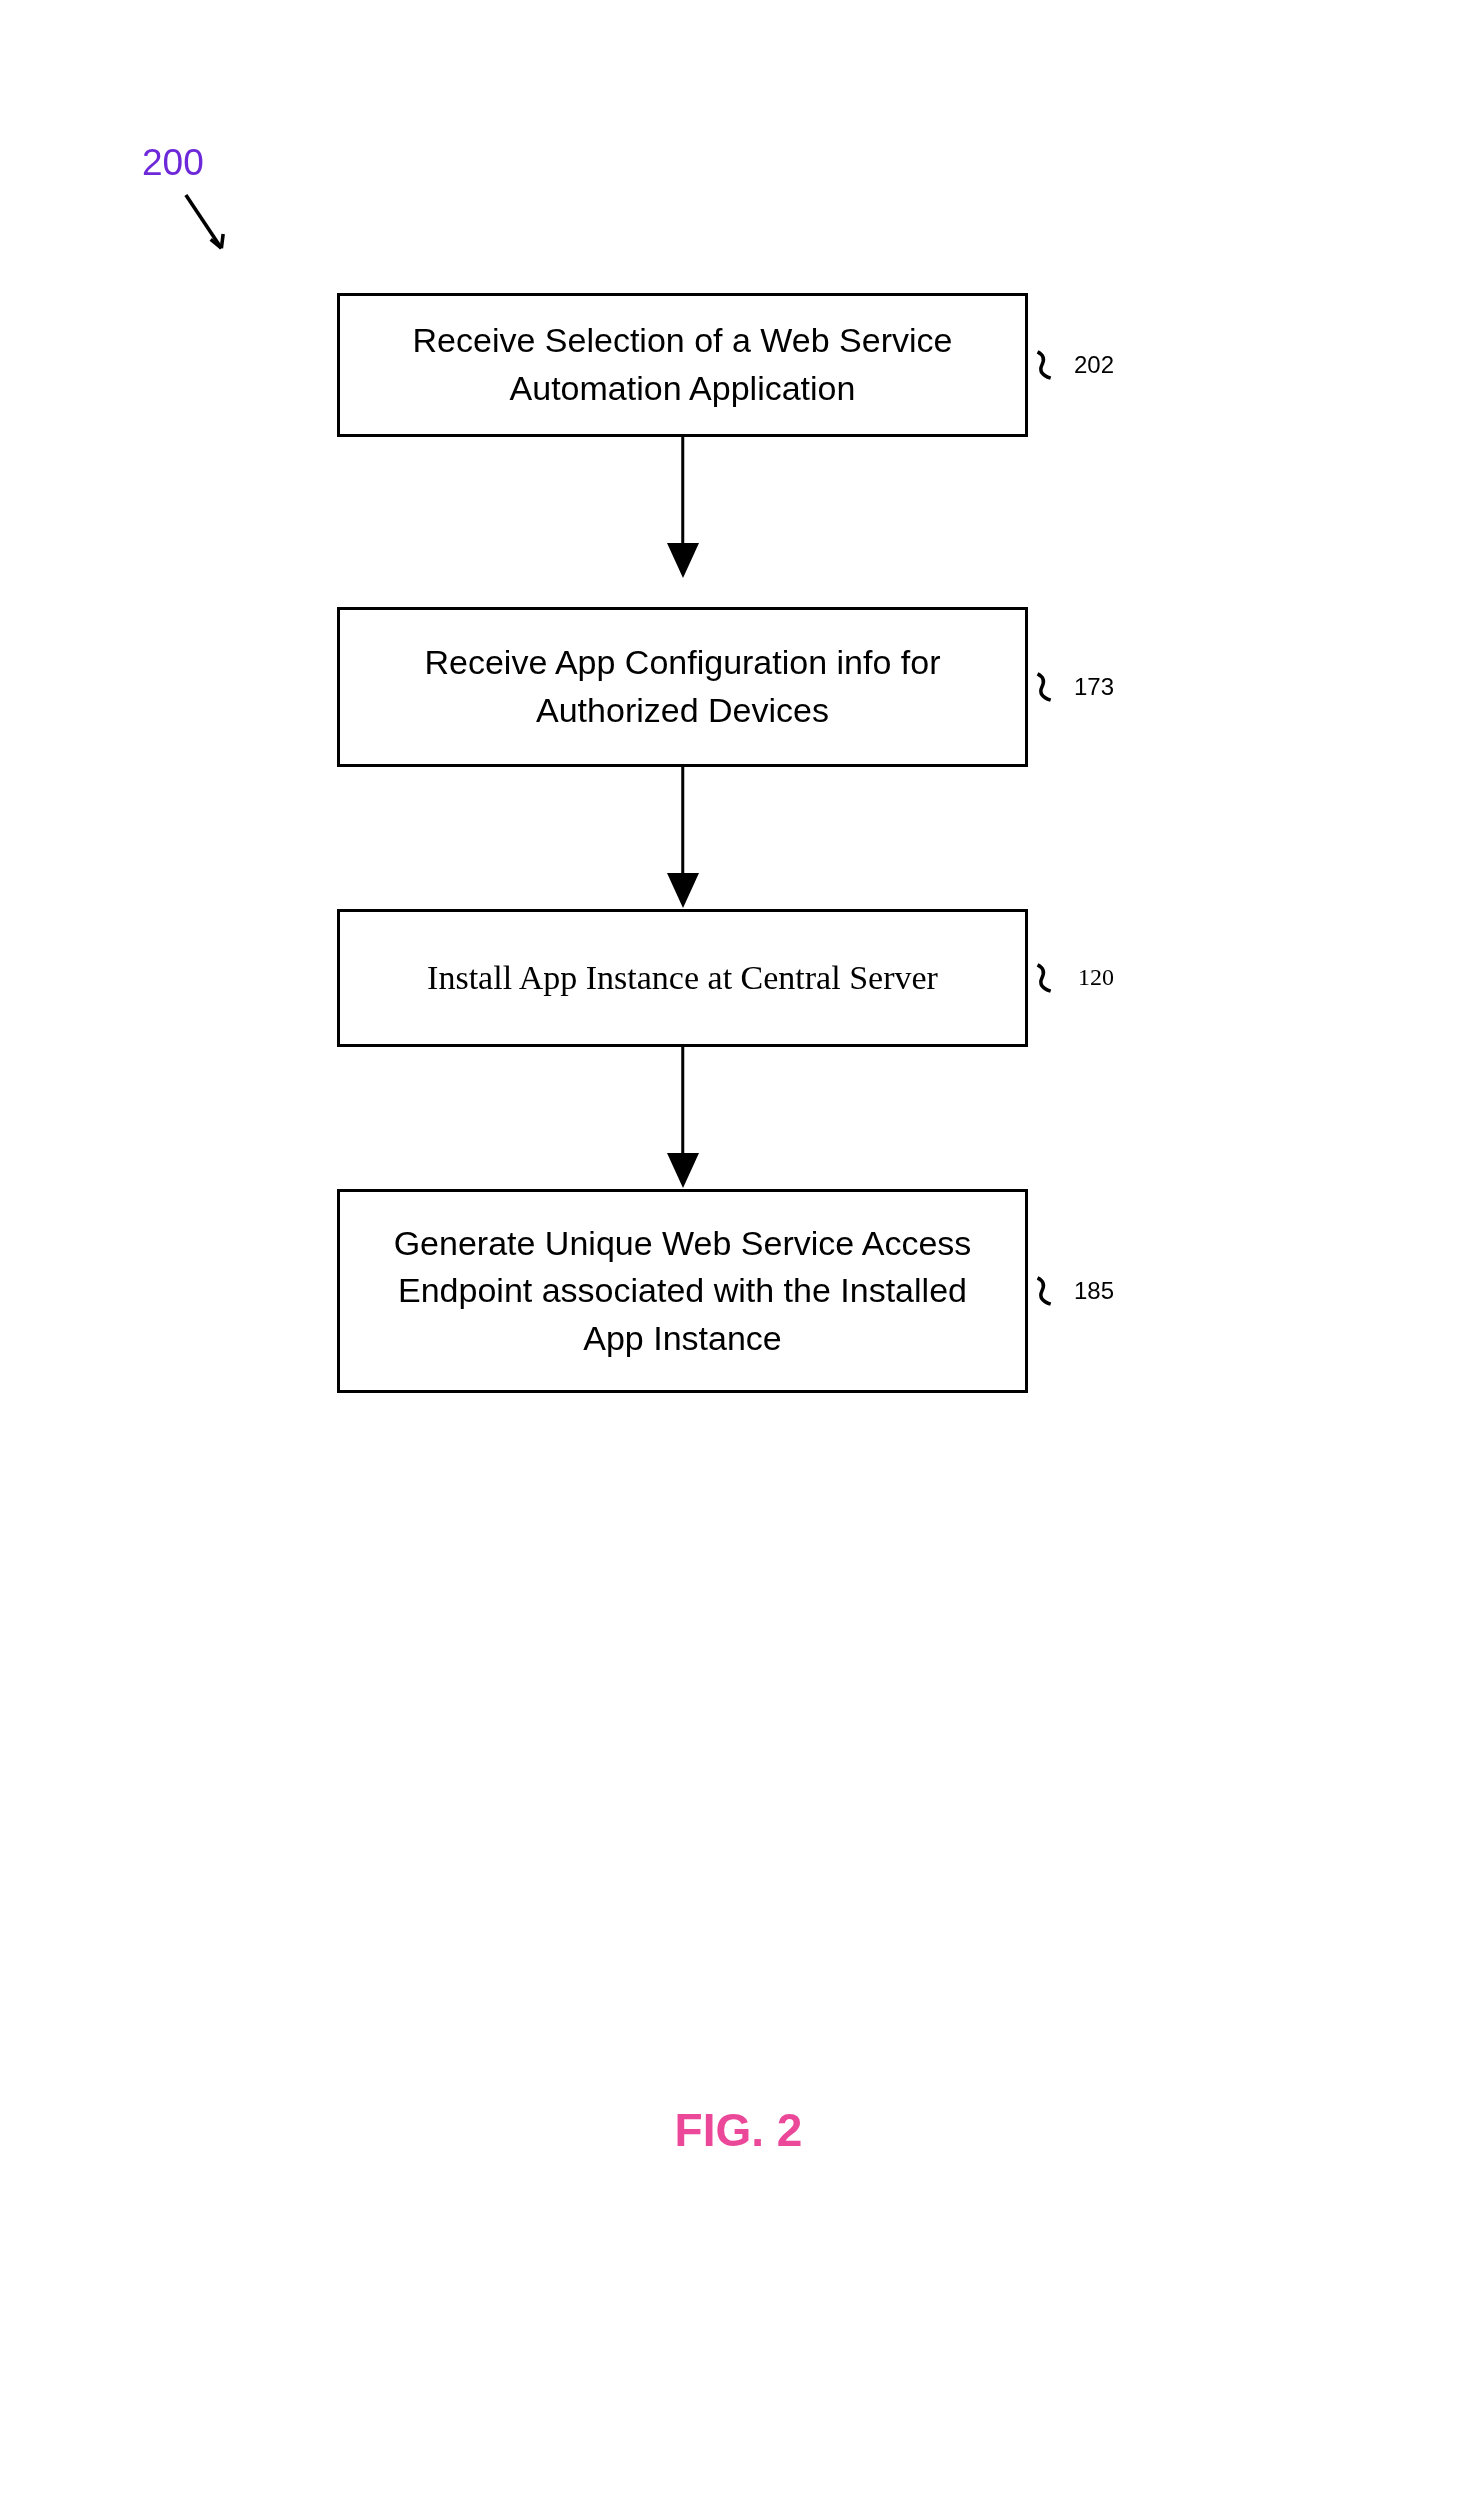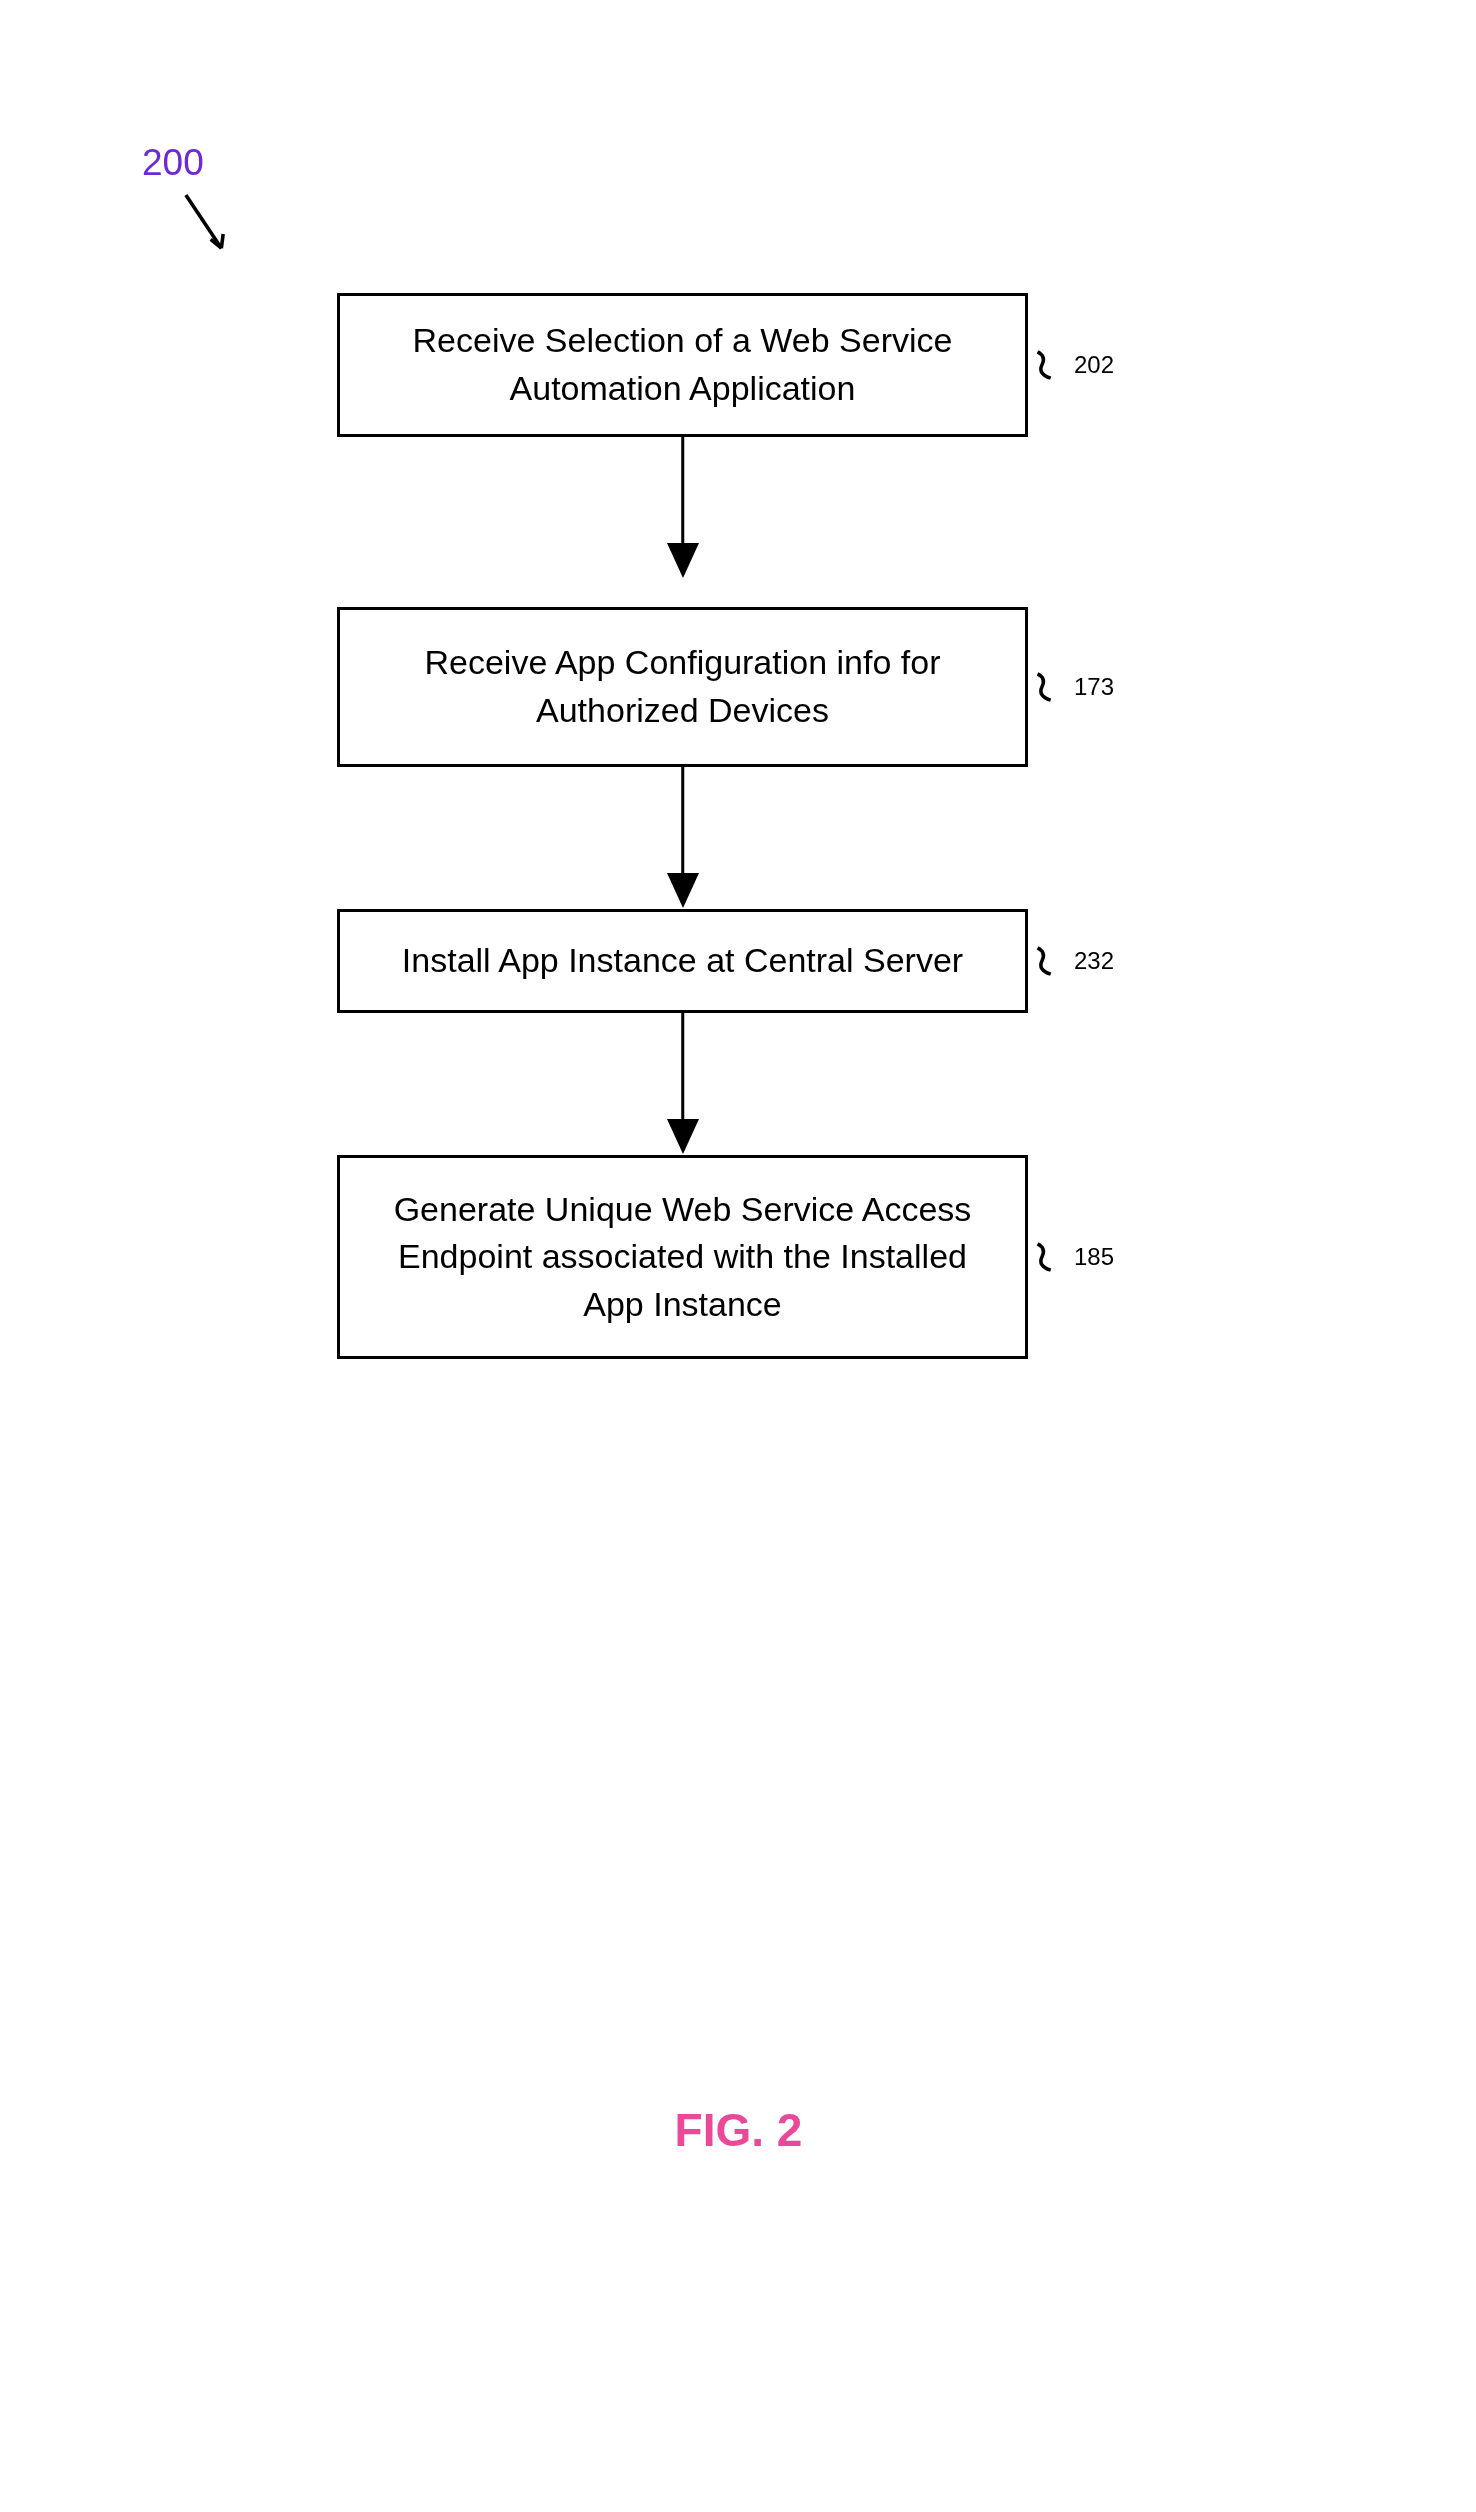--- a/index.html
+++ b/index.html
@@ -42,21 +42,22 @@
       position: relative;
     }
     .box-202 {
       height: 144px;
     }
     .box-204 {
       height: 160px;
       margin-top: 28px;
     }
     .box-206 {
-      height: 104px;
+      height: 138px;
+      font-family: Liberation Serif, serif;
     }
     .box-208 {
       height: 204px;
     }
     .arrow-down {
       width: 691px;
       height: 142px;
       position: relative;
     }
     .arrow-down::before {
@@ -137,21 +138,21 @@
     <div class="ref-num">173</div>
   </div>
 
   <div class="arrow-down"></div>
 
   <div class="box box-206">
     <span>Install App Instance at Central Server</span>
     <svg class="ref-curve" width="26.6" height="35" viewBox="0 0 30 40">
       <path d="M 5 5 Q 15 10 10 20 Q 5 30 20 35" stroke="#000" stroke-width="4" fill="none"></path>
     </svg>
-    <div class="ref-num">232</div>
+    <div class="ref-num">120</div>
   </div>
 
   <div class="arrow-down"></div>
 
   <div class="box box-208">
     <span>Generate Unique Web Service Access Endpoint associated with the Installed App Instance</span>
     <svg class="ref-curve" width="26.6" height="35" viewBox="0 0 30 40">
       <path d="M 5 5 Q 15 10 10 20 Q 5 30 20 35" stroke="#000" stroke-width="4" fill="none"></path>
     </svg>
     <div class="ref-num">185</div>

